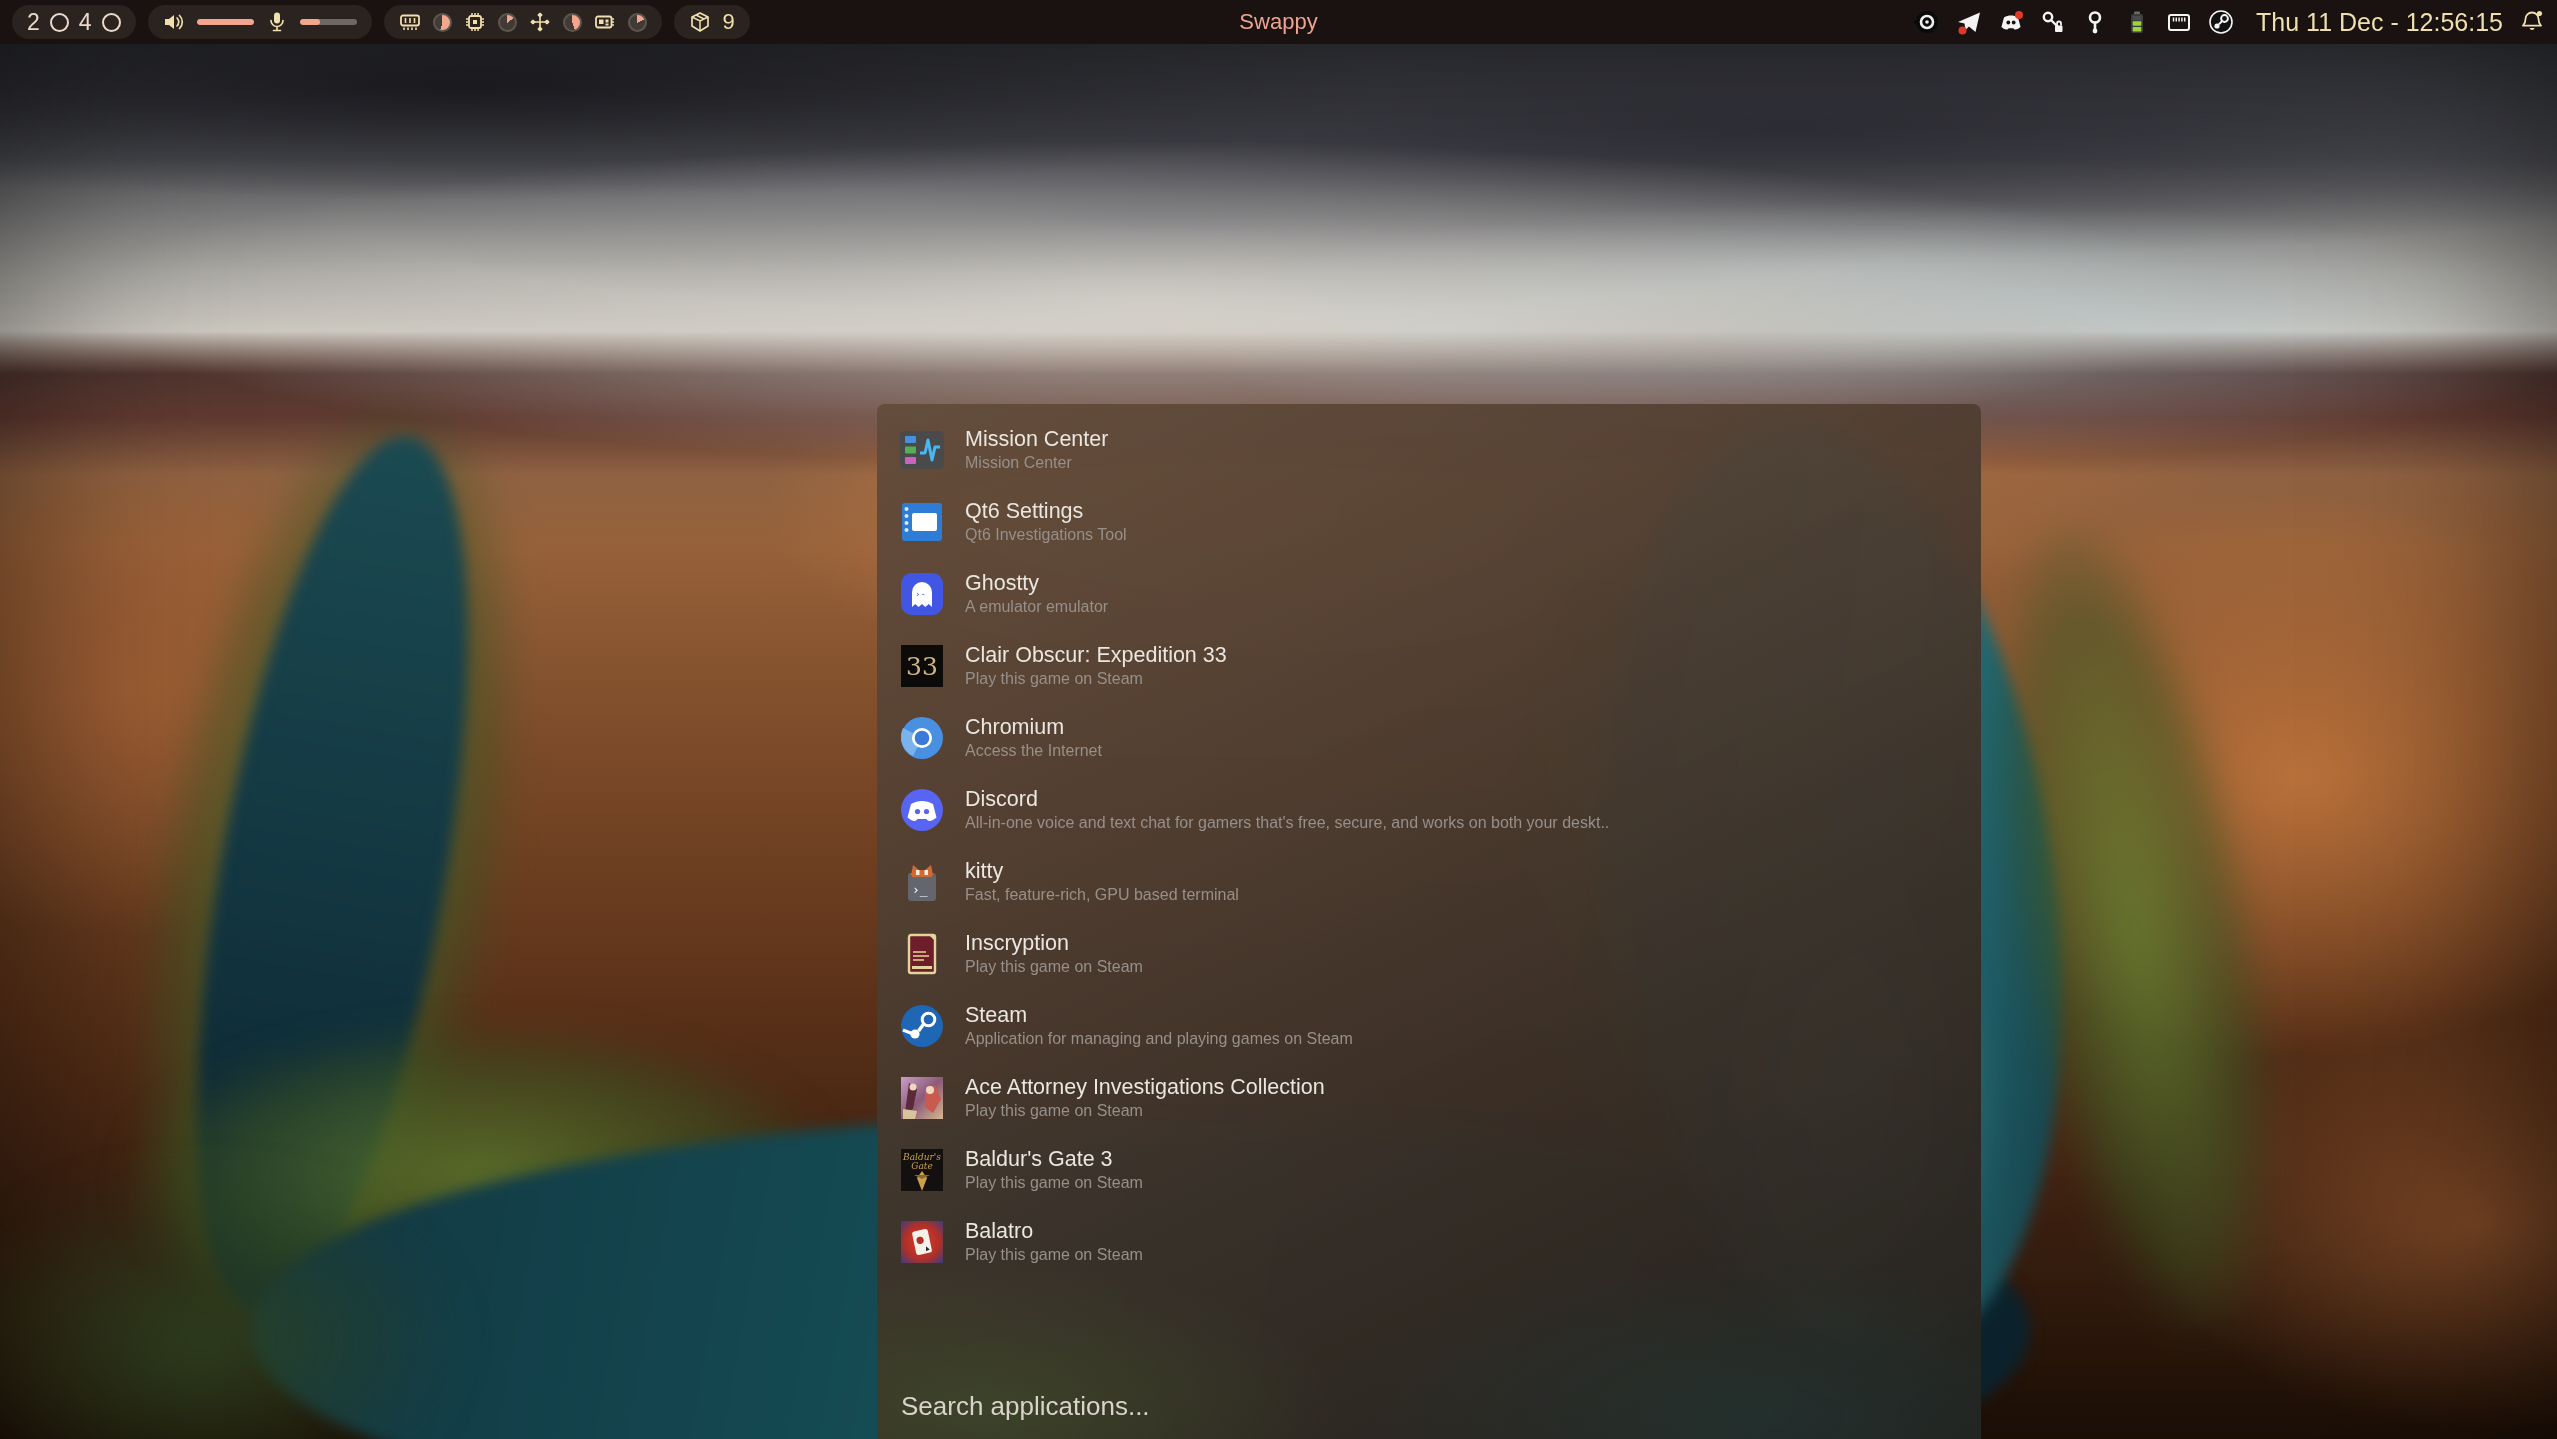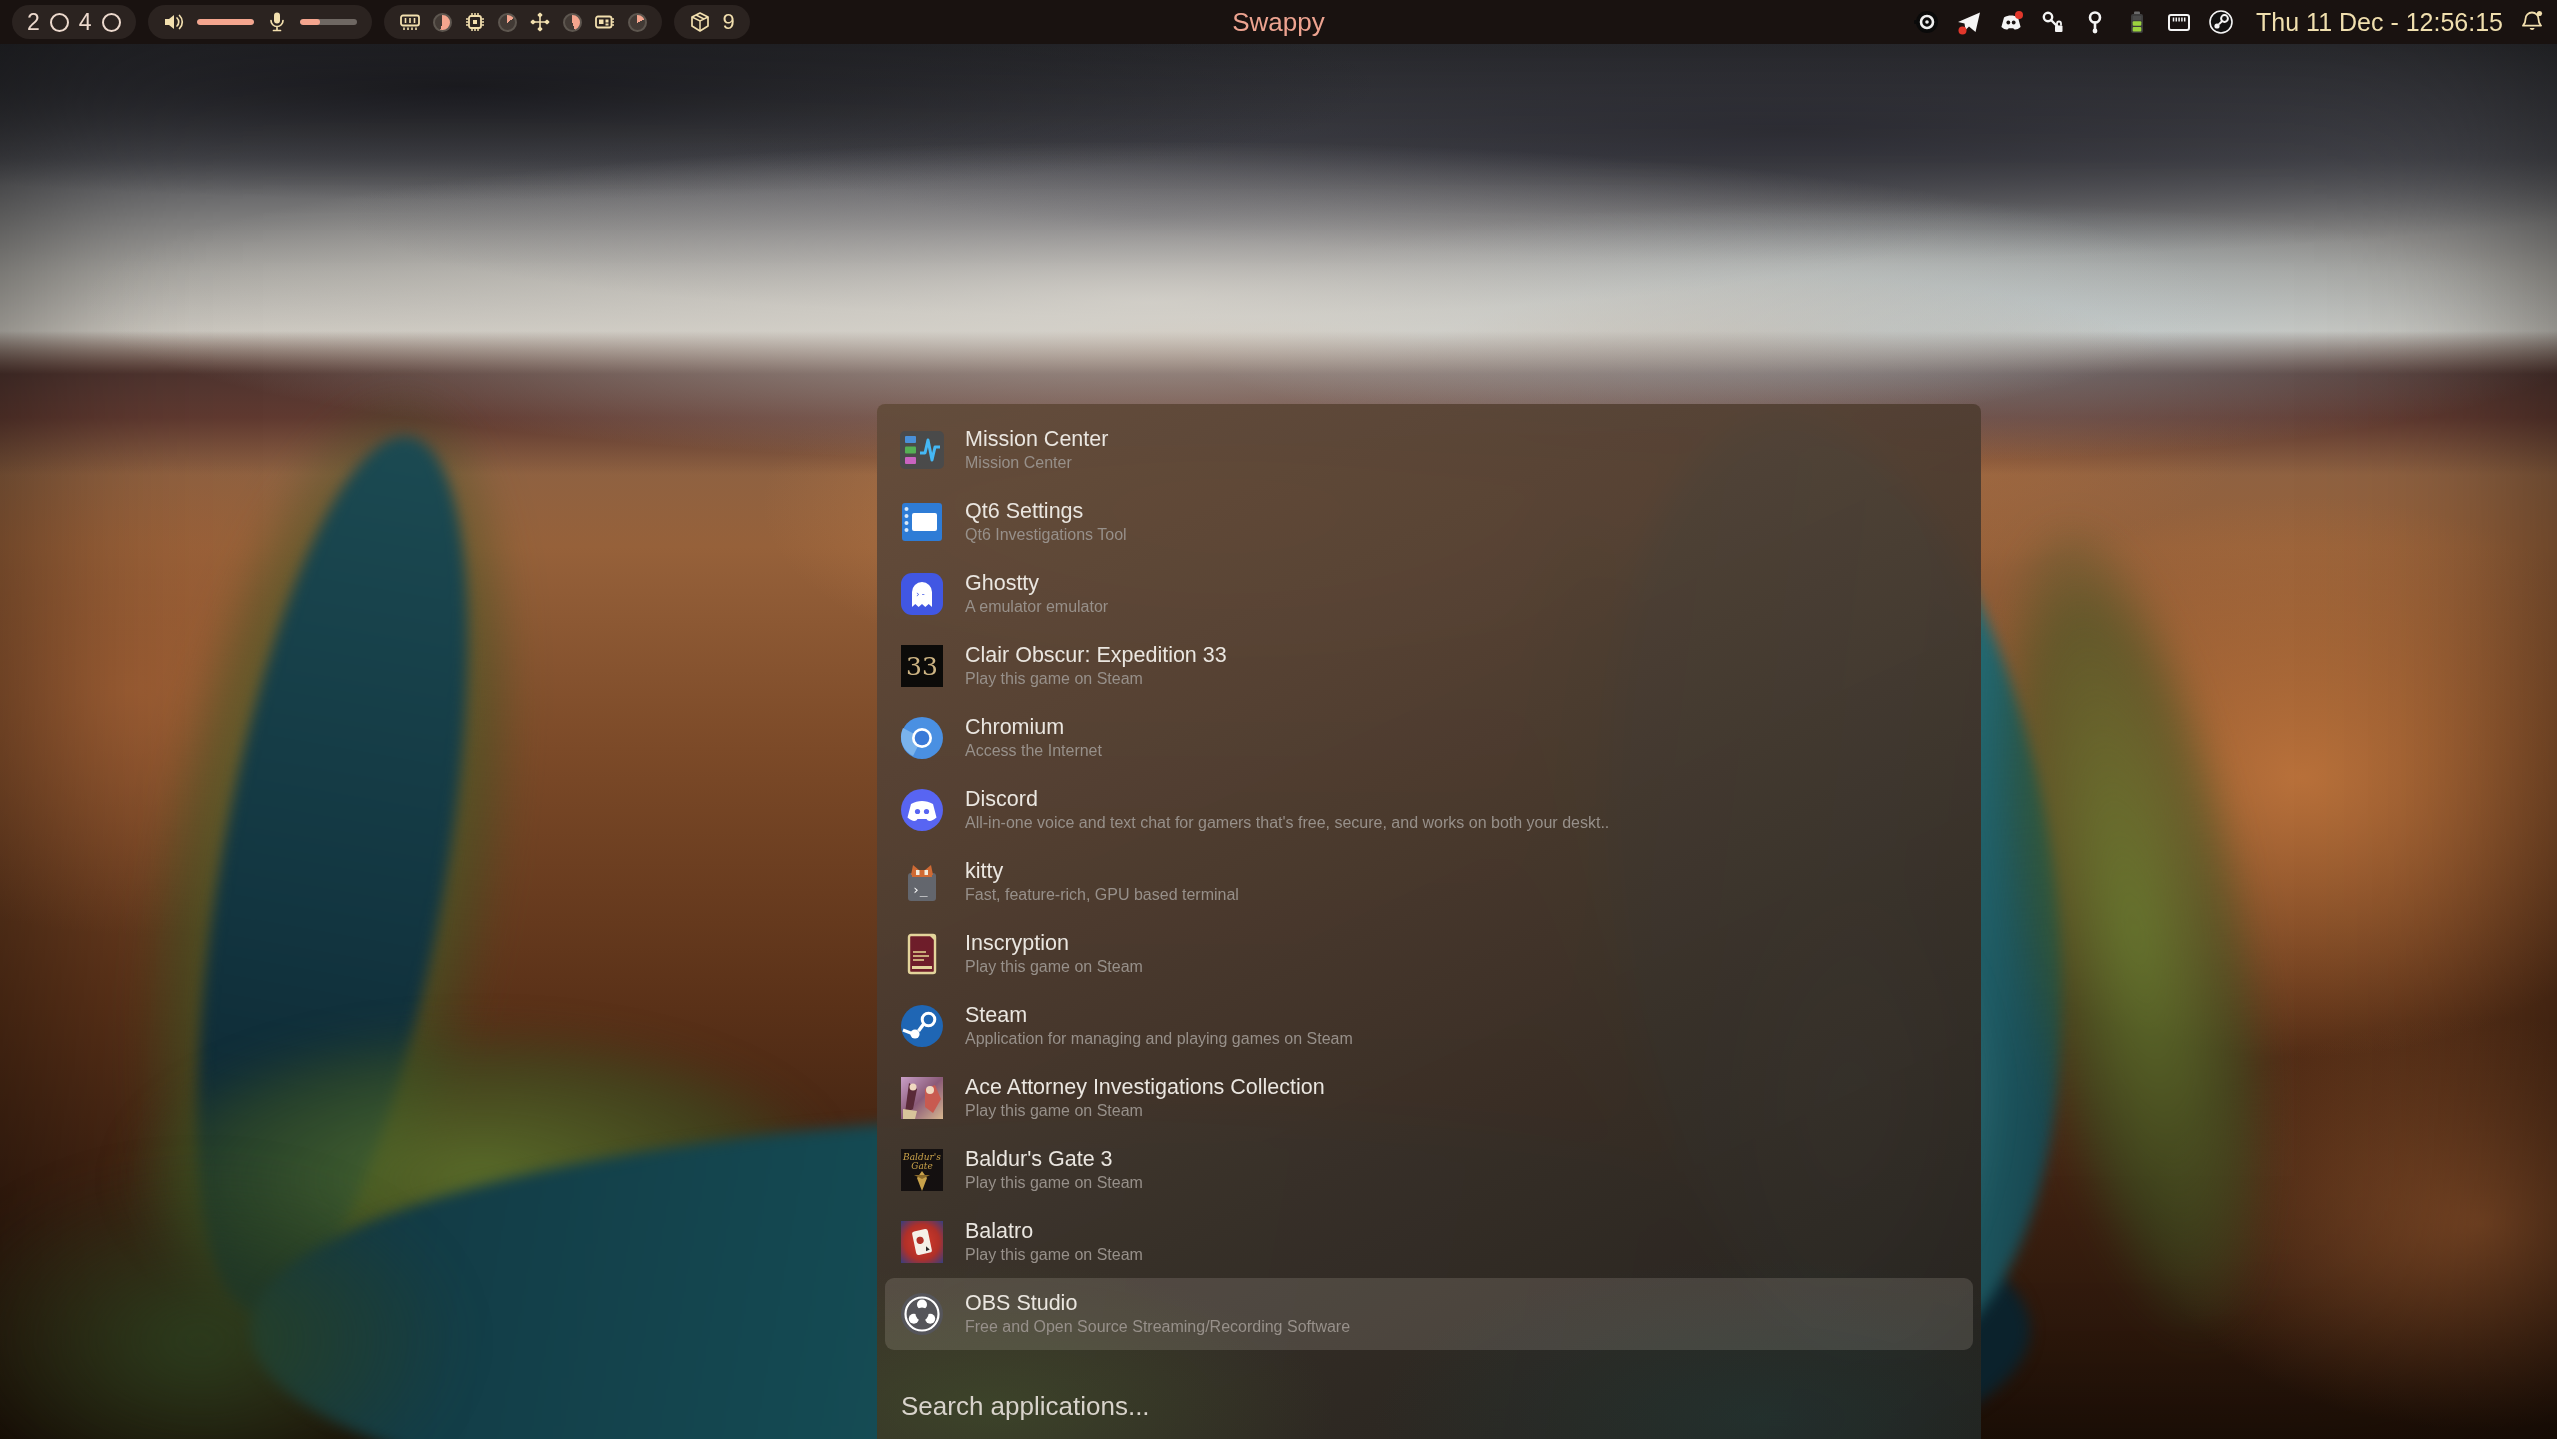--- a/index.html
+++ b/index.html
@@ -59,21 +59,21 @@
   .ws{gap:10px;color:#ecd9cd;font-size:23px;}
   .ws .num{line-height:34px;}
   .ws .dot{width:15px;height:15px;border:2.5px solid #ecd9cd;border-radius:50%;display:inline-block;}
   .slider{width:57px;height:6px;border-radius:3px;background:#6e6762;overflow:hidden;}
   .slider .fill{height:100%;background:#f4a58e;border-radius:3px;}
   .bicon{width:22px;height:22px;color:#f2dfae;flex-shrink:0;}
   .pie{width:19px;height:19px;border-radius:50%;border:2px solid #5d564f;box-sizing:border-box;}
   .pkg-count{font-size:22px;color:#f2dfae;}
   .bar-title{
     position:absolute;left:50%;top:0;transform:translateX(-50%);
-    height:29px;line-height:44px;font-size:26px;color:#eda390;z-index:6;
+    height:29px;line-height:44px;font-size:22px;color:#eda390;z-index:6;
   }
   .tray-icon{width:26px;height:26px;position:relative;flex-shrink:0;}
   .tray-icon svg{width:26px;height:26px;}
   .clock{font-size:25px;color:#f0dfae;white-space:nowrap;margin-left:6px;}
   .bell{width:26px;height:26px;color:#f2dfae;}
 
   
   .launcher{
     position:absolute;left:877px;top:404px;width:1104px;height:1035px;z-index:4;
     border-radius:8px 8px 0 0;
@@ -453,33 +453,17 @@
           <circle cx="21.5" cy="21" r="3.6" fill="#b03028" transform="rotate(-12 23 23)"></circle>
           <path d="M26 28 l3 4 -4 1 z" fill="#2a2a2a" transform="rotate(-12 23 23)"></path>
         </svg>
         </span>
       <span class="rowtext">
           <div class="app-name">Balatro</div>
       <div class="app-desc">Play this game on Steam</div>
         </span>
     </div>
 
-    <div class="row selected">
-      <span class="appicon">
-        <svg viewBox="0 0 46 46">
-            <circle cx="23" cy="23" r="21" fill="#55555a"></circle>
-          <circle cx="23" cy="23" r="16.5" fill="none" stroke="#ffffff" stroke-width="2.2"></circle>
-          <circle cx="23" cy="13.5" r="5" fill="#ffffff"></circle>
-          <circle cx="14.8" cy="27.8" r="5" fill="#ffffff"></circle>
-          <circle cx="31.2" cy="27.8" r="5" fill="#ffffff"></circle>
-          <circle cx="23" cy="23" r="6.5" fill="#55555a"></circle>
-        </svg>
-        </span>
-      <span class="rowtext">
-          <div class="app-name">OBS Studio</div>
-      <div class="app-desc">Free and Open Source Streaming/Recording Software</div>
-        </span>
-    </div>
 
   </div>
 
   <input class="search" type="text" placeholder="Search applications..." style="">
 </div>
 
 </body></html>

